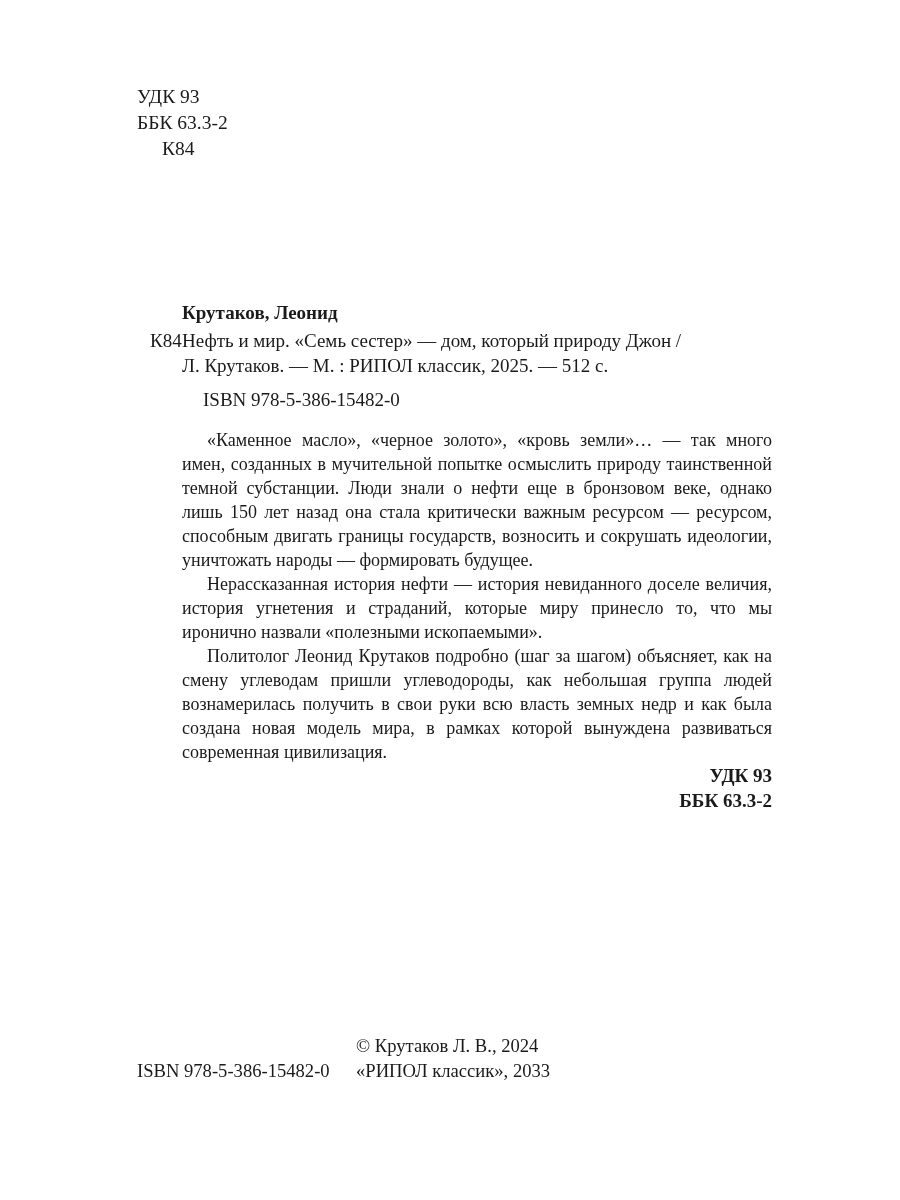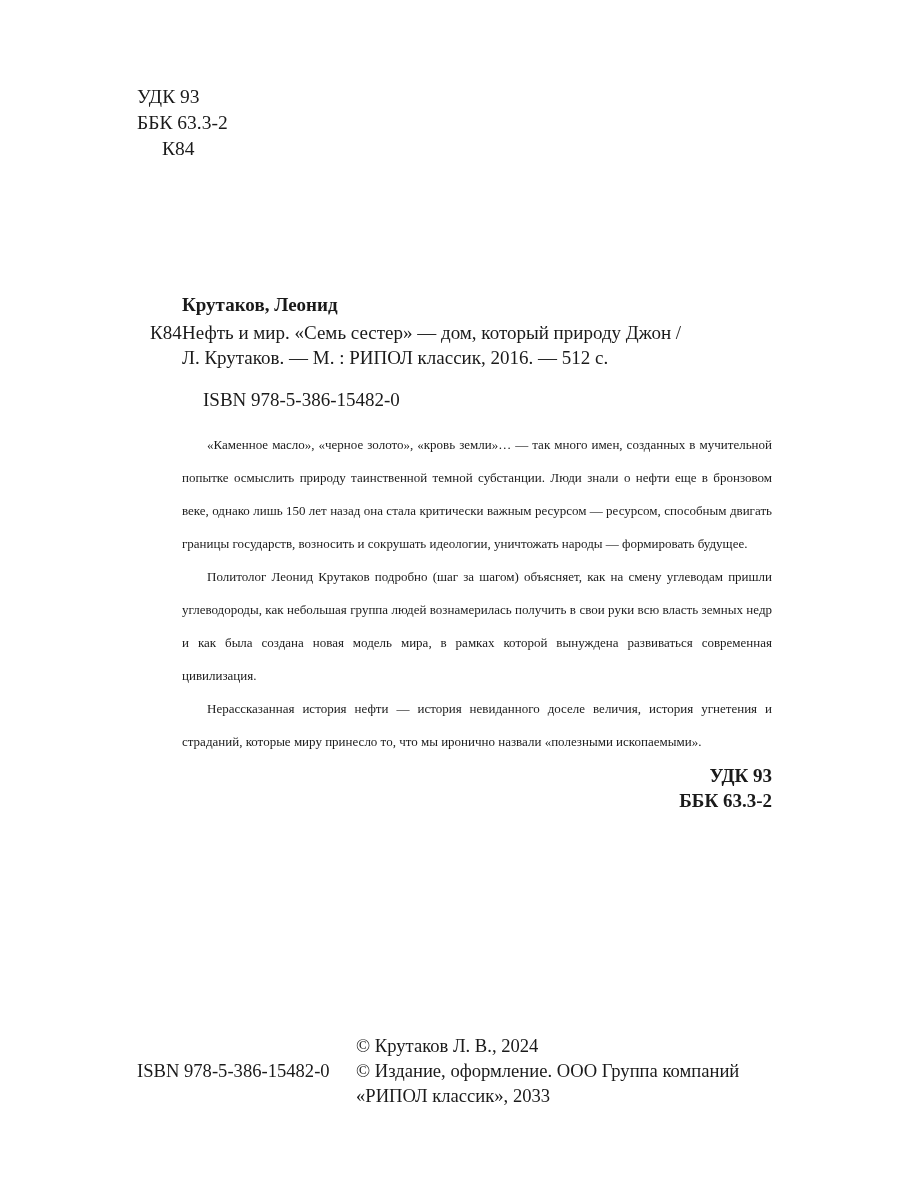--- a/index.html
+++ b/index.html
@@ -32,21 +32,21 @@
   }
   .classification .code {
     text-align: center;
     padding-right: 8px;
   }
 
   
   .biblio {
     position: absolute;
     left: 150px;
-    top: 292px;
+    top: 300px;
     width: 625px;
     font-size: 19px;
     line-height: 25.5px;
   }
   .biblio .author {
     font-weight: bold;
     margin-left: 32px;
     margin-bottom: 2px;
   }
   .biblio .entry {
@@ -69,22 +69,22 @@
     line-height: 25px;
     white-space: nowrap;
   }
 
   
   .annotation {
     position: absolute;
     left: 182px;
     top: 428px;
     width: 590px;
-    font-size: 13px;
-    line-height: 33px;
+    font-size: 18px;
+    line-height: 24px;
     text-align: justify;
     text-justify: inter-word;
   }
   .annotation p {
     margin: 0;
     text-indent: 25px;
   }
 
   
   .classification-bottom {
@@ -135,39 +135,38 @@
     <div class="udk">УДК 93</div>
     <div class="bbk">ББК 63.3-2</div>
     <div class="code">К84</div>
   </div>
 
   <div class="biblio">
     <div class="author">Крутаков, Леонид</div>
     <div class="entry">
       <span class="entry-code">К84</span>
       <span>Нефть и мир. «Семь сестер» — дом, который природу Джон /</span><br>
-      <span>Л. Крутаков. — М. : РИПОЛ классик, 2016. — 512 с.</span>
+      <span>Л. Крутаков. — М. : РИПОЛ классик, 2025. — 512 с.</span>
     </div>
   </div>
 
   <div class="isbn-main">ISBN 978-5-386-15482-0</div>
 
   <div class="annotation">
     <p>«Каменное масло», «черное золото», «кровь земли»… — так много имен, созданных в мучительной попытке осмыслить природу таинственной темной субстанции. Люди знали о нефти еще в бронзовом веке, однако лишь 150 лет назад она стала критически важным ресурсом — ресурсом, способным двигать границы государств, возносить и сокрушать идеологии, уничтожать народы — формировать будущее.</p>
+    <p>Нерассказанная история нефти — история невиданного доселе величия, история угнетения и страданий, которые миру принесло то, что мы иронично назвали «полезными ископаемыми».</p>
     <p>Политолог Леонид Крутаков подробно (шаг за шагом) объясняет, как на смену углеводам пришли углеводороды, как небольшая группа людей вознамерилась получить в свои руки всю власть земных недр и как была создана новая модель мира, в рамках которой вынуждена развиваться современная цивилизация.</p>
-    <p>Нерассказанная история нефти — история невиданного доселе величия, история угнетения и страданий, которые миру принесло то, что мы иронично назвали «полезными ископаемыми».</p>
   </div>
 
   <div class="classification-bottom">
     <div>УДК 93</div>
     <div>ББК 63.3-2</div>
   </div>
 
   <div class="footer">
     <div class="isbn-footer">ISBN 978-5-386-15482-0</div>
     <div class="copyright">
       <div>© Крутаков Л. В., 2024</div>
-      <div>© Издание, оформление. ООО Группа компаний</div>
       <div>«РИПОЛ классик», 2033</div>
     </div>
   </div>
 
 </div>
 
 </body></html>

